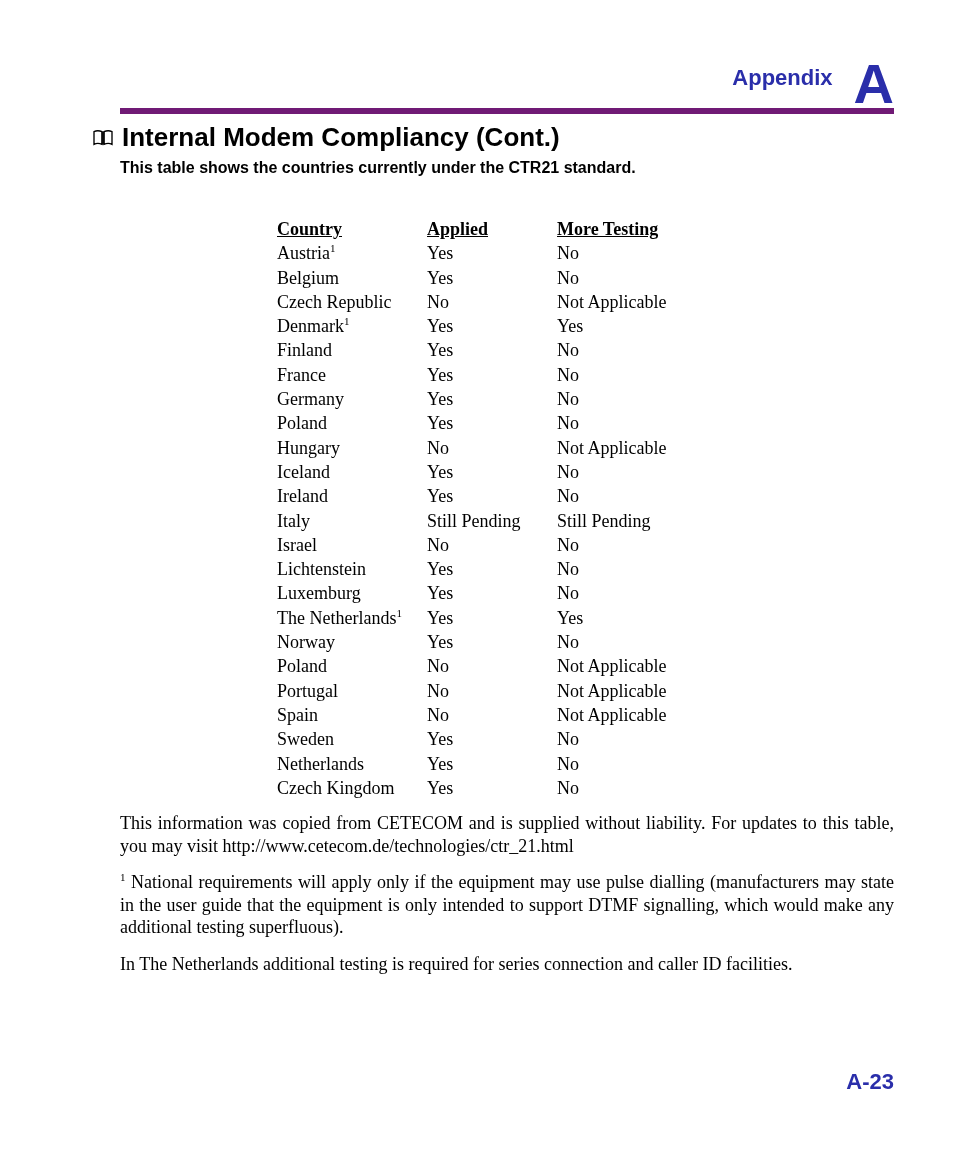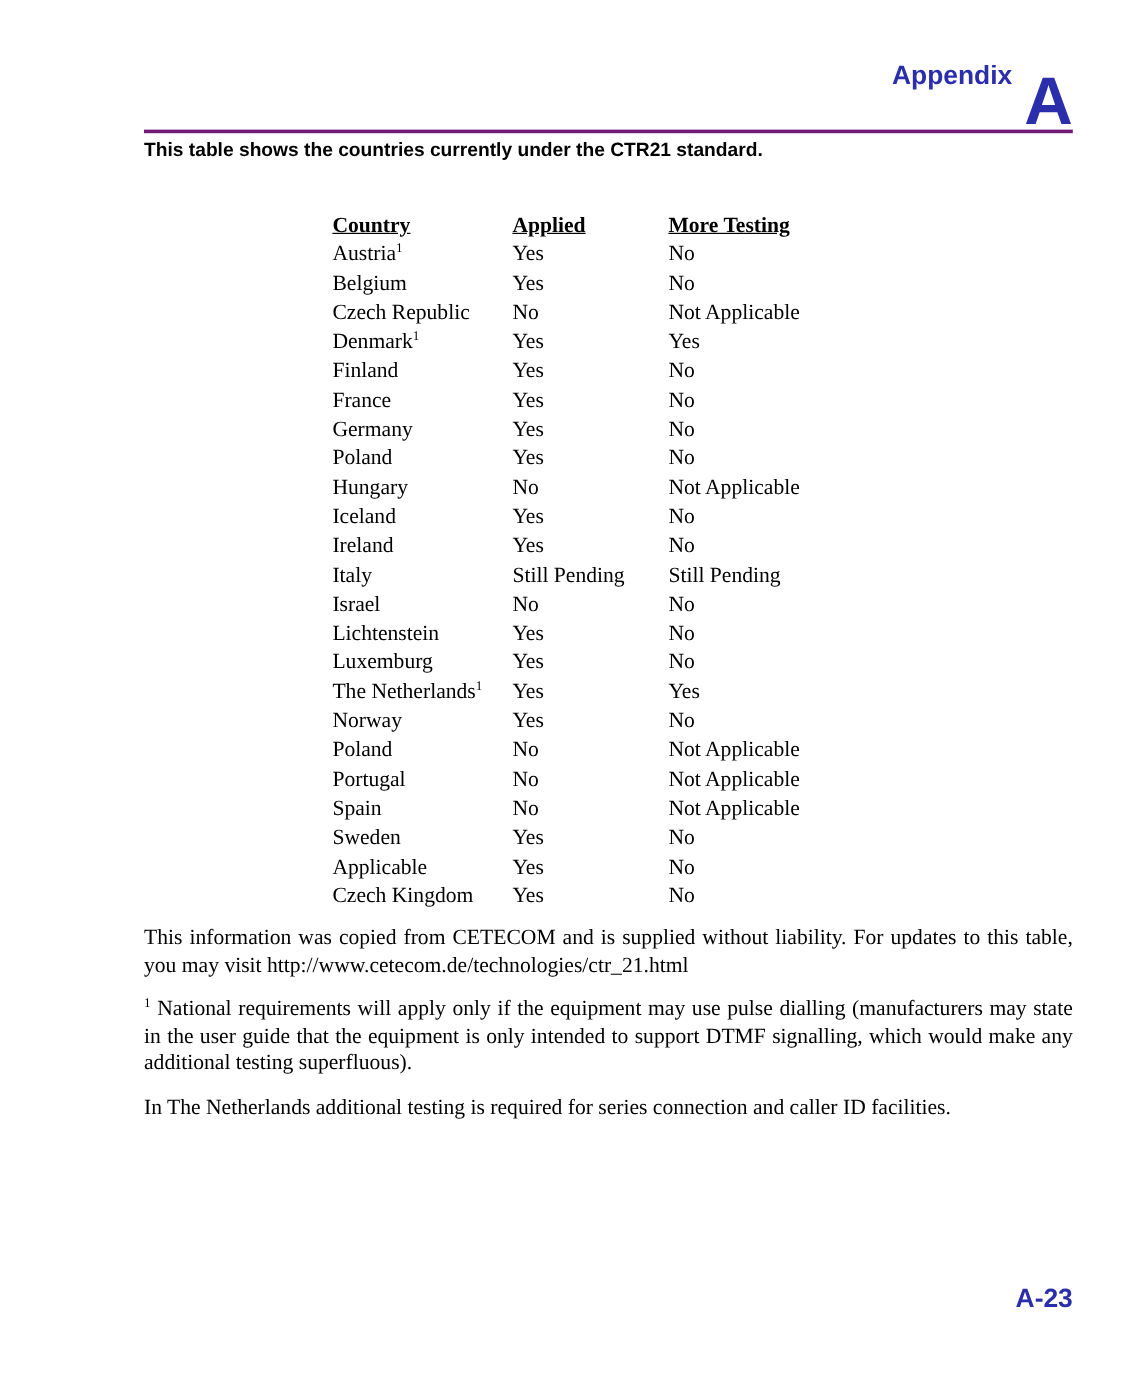--- a/index.html
+++ b/index.html
@@ -12,25 +12,25 @@
     .page {
       width: 954px;
       height: 1155px;
       position: relative;
       box-sizing: border-box;
       padding: 50px 60px 40px 80px;
     }
     .header-row {
       display: flex;
       justify-content: flex-end;
-      align-items: flex-start;
-      gap: 10px;
+      align-items: center;
+      gap: 21px;
       margin-left: 40px;
       margin-right: 0;
-      border-bottom: 3px solid #701a75;
+      border-bottom: 6px solid #701a75;
       padding-bottom: 2px;
     }
     .appendix-label {
       font-family: Arial, Helvetica, sans-serif;
       font-weight: bold;
       font-size: 22px;
       color: #2a2eaa;
     }
     .appendix-letter {
       font-family: Arial, Helvetica, sans-serif;
@@ -107,20 +107,27 @@
 </head>
 <body>
 
 <div class="page">
 
   <div class="header-row">
     <span class="appendix-label">Appendix</span>
     <span class="appendix-letter">A</span>
   </div>
 
+  <div class="title-row">
+    <svg class="book-icon" viewBox="0 0 24 20">
+      <path d="M2 3 Q6 1 11 3 L11 17 Q6 15 2 17 Z M13 3 Q18 1 22 3 L22 17 Q18 15 13 17 Z" fill="none" stroke="#000" stroke-width="1.5"></path>
+      <path d="M11 3 L11 17 M13 3 L13 17" stroke="#000" stroke-width="1.5"></path>
+    </svg>
+    <span class="section-title">Internal Modem Compliancy (Cont.)</span>
+  </div>
 
   <div class="subtitle">This table shows the countries currently under the CTR21 standard.</div>
 
   <div class="table">
     <div class="table-row table-header">
       <span class="col-country">Country</span>
       <span class="col-applied">Applied</span>
       <span class="col-more">More Testing</span>
     </div>
     <div id="table-body">
@@ -223,21 +230,21 @@
           <span class="col-country">Spain</span>
           <span class="col-applied">No</span>
           <span class="col-more">Not Applicable</span>
         </div>
         <div class="table-row">
           <span class="col-country">Sweden</span>
           <span class="col-applied">Yes</span>
           <span class="col-more">No</span>
         </div>
         <div class="table-row">
-          <span class="col-country">Applicable</span>
+          <span class="col-country">Netherlands</span>
           <span class="col-applied">Yes</span>
           <span class="col-more">No</span>
         </div>
         <div class="table-row">
           <span class="col-country">Czech Kingdom</span>
           <span class="col-applied">Yes</span>
           <span class="col-more">No</span>
         </div>
       </div>
   </div>

